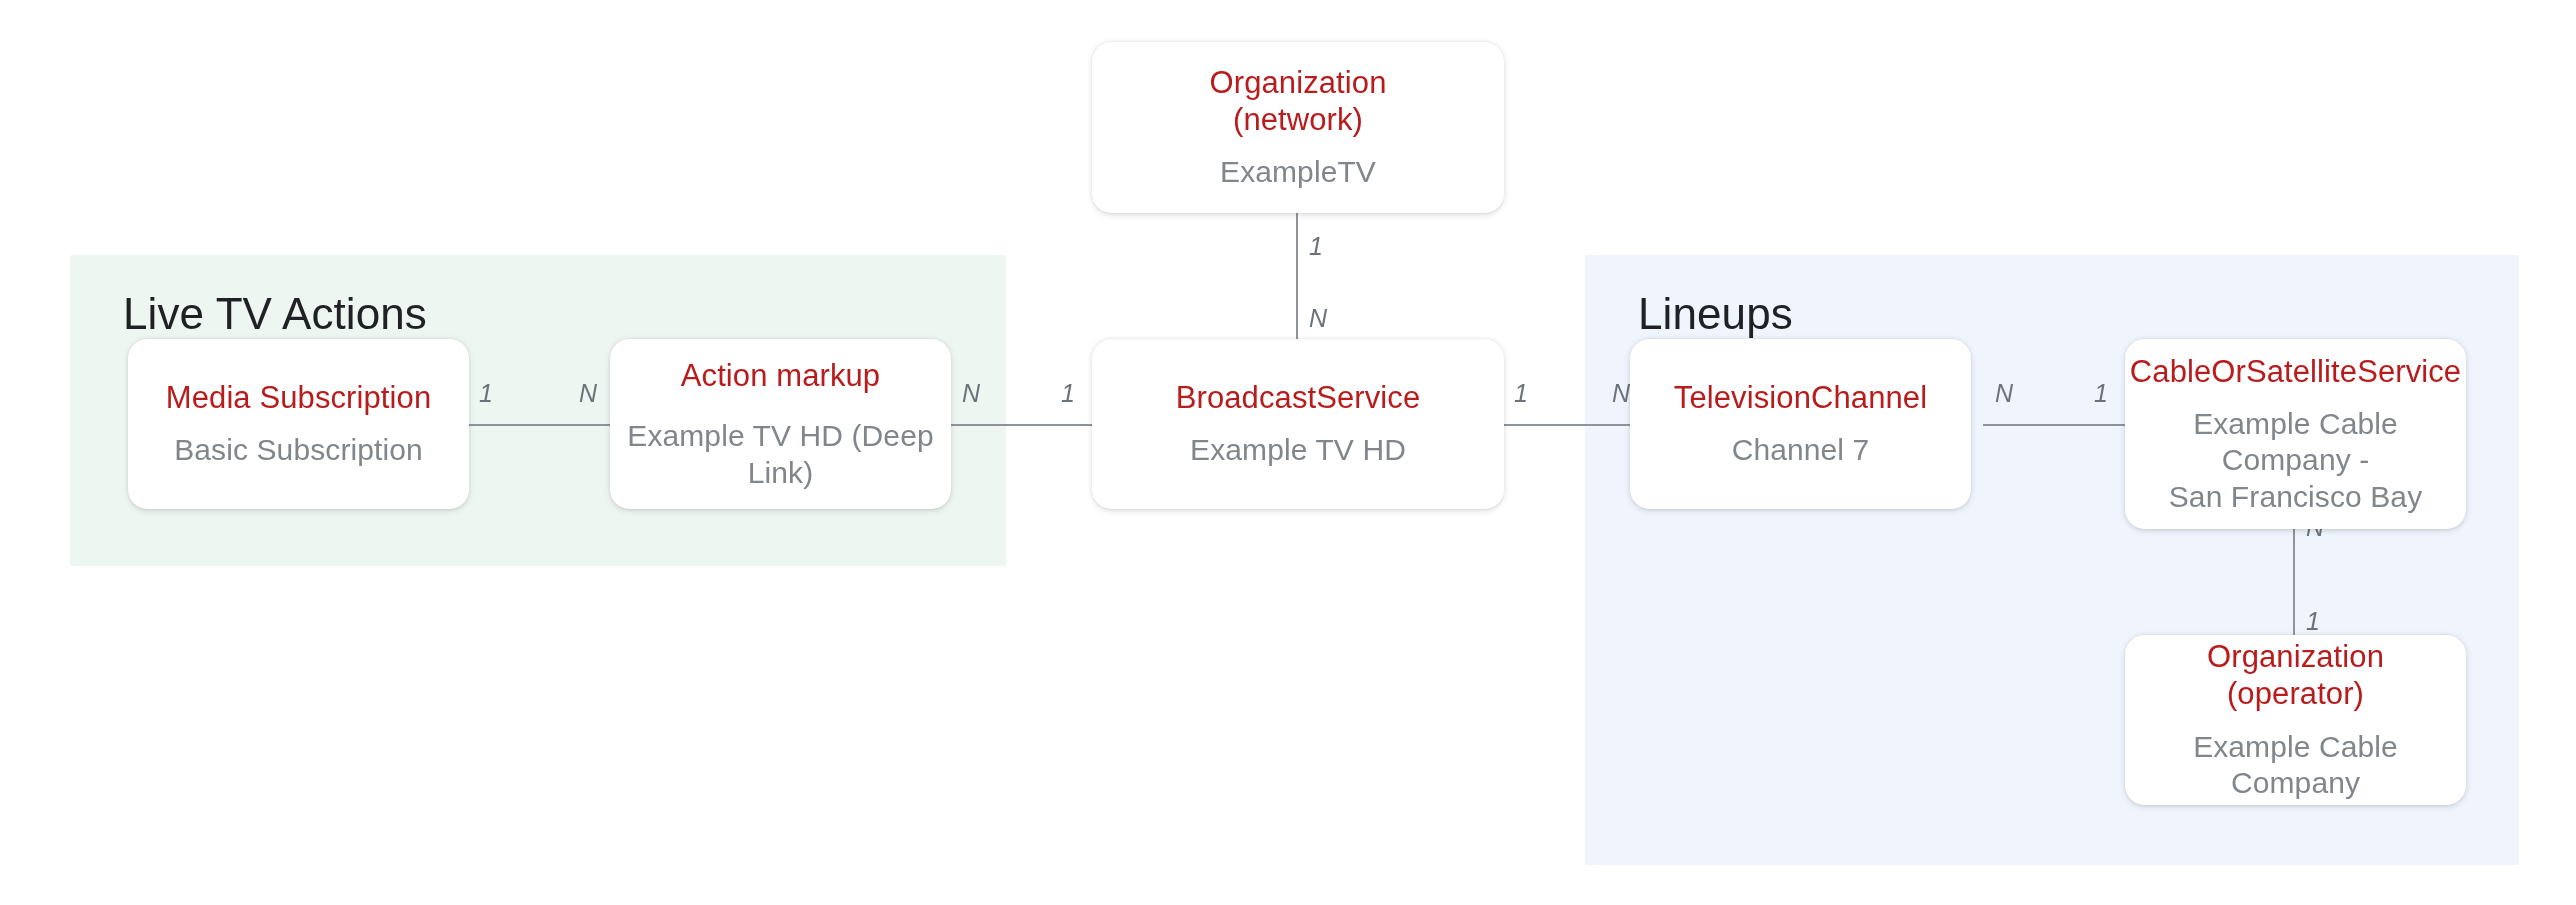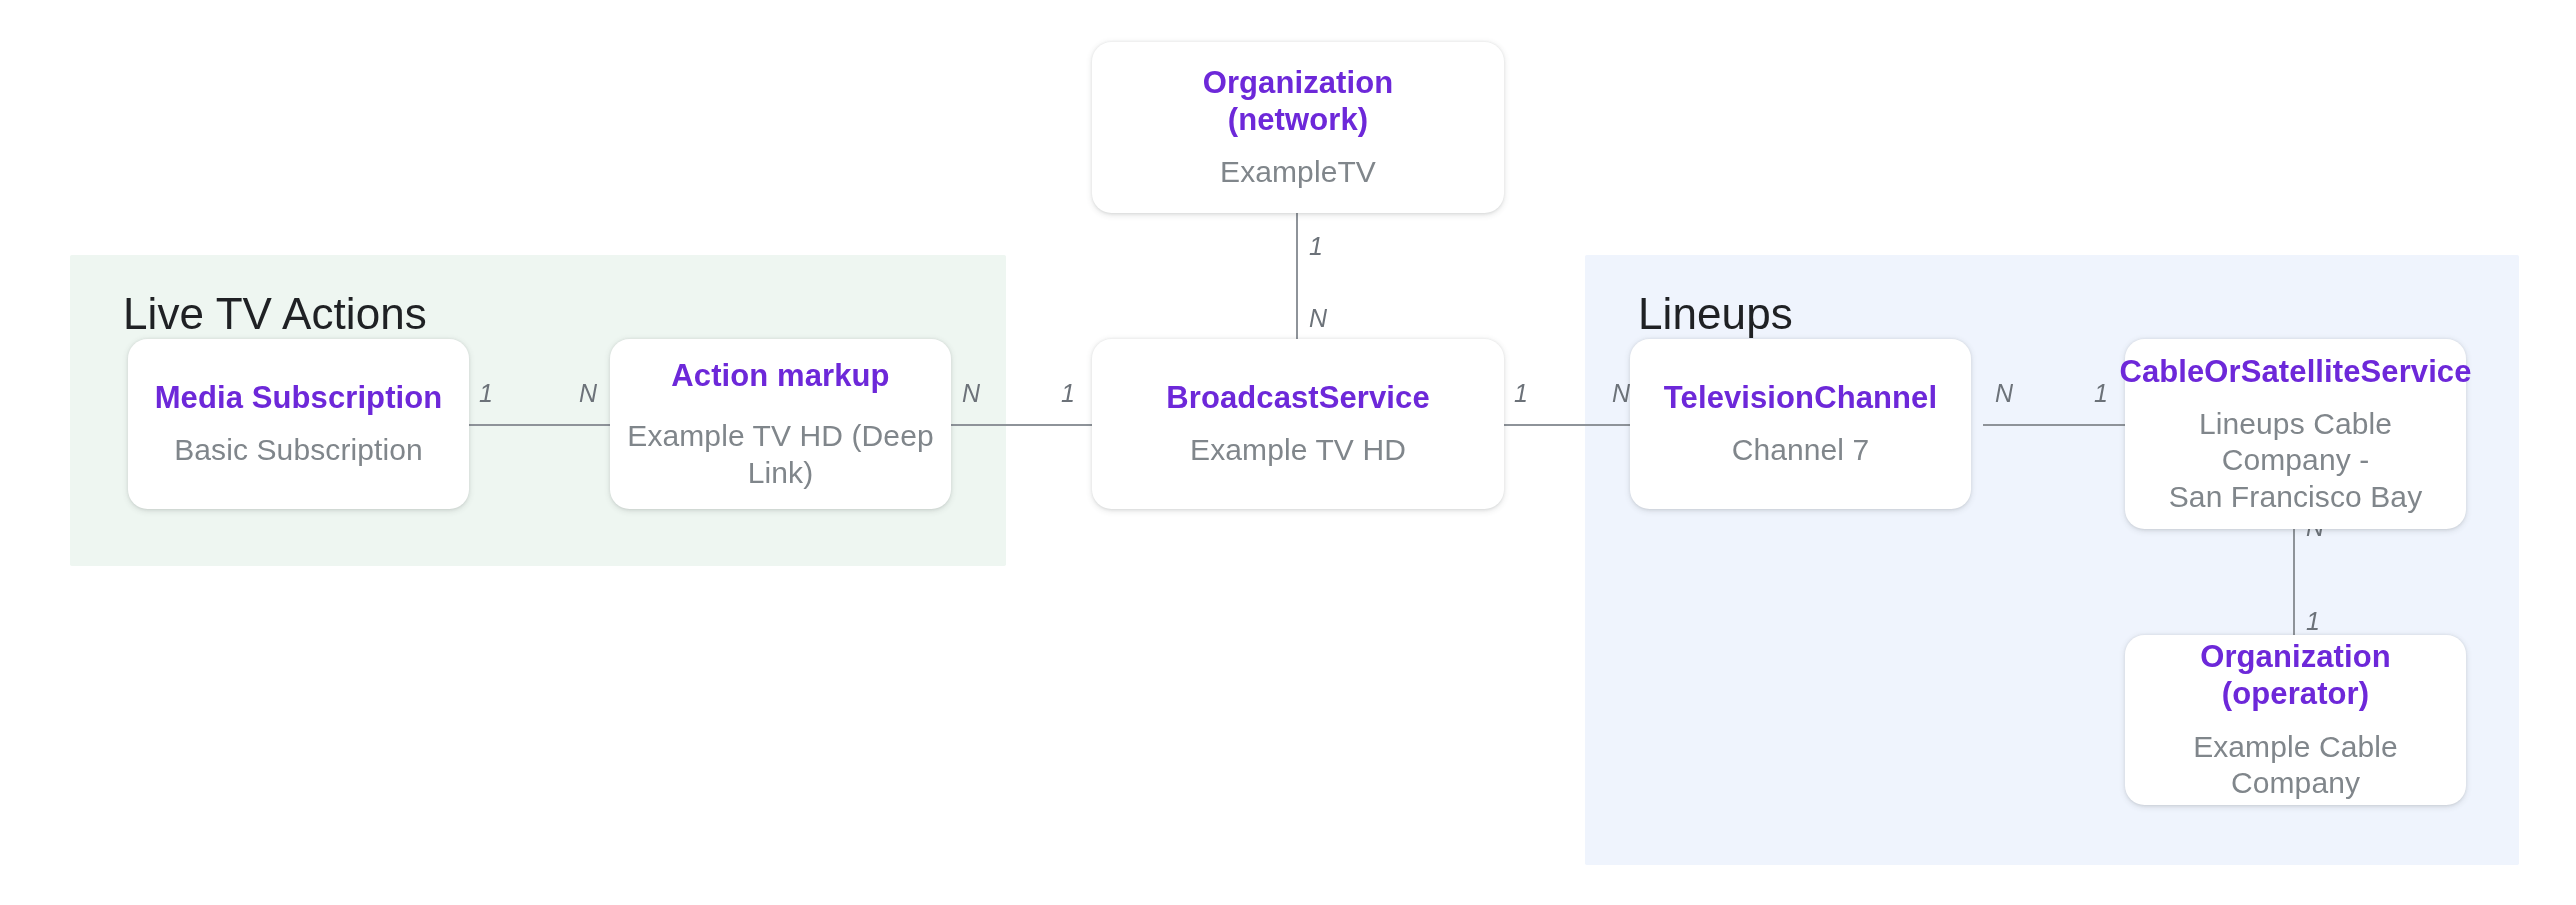--- a/index.html
+++ b/index.html
@@ -34,22 +34,22 @@
     display:flex;
     flex-direction:column;
     align-items:center;
     justify-content:center;
     text-align:center;
     padding:8.8px 16px;
     z-index:3;
   }
   .node-title {
     font-size:31px;
-    font-weight:700;
-    color:#6d28d9;
+    font-weight:400;
+    color:#b91c1c;
     line-height:1.20;
     letter-spacing:0.1px;
     white-space:pre-line;
   }
   .node-sub {
     font-size:30px;
     font-weight:400;
     color:#80868b;
     line-height:1.22;
     letter-spacing:0.1px;
@@ -122,21 +122,21 @@
     <div class="node" style="left: 1092px; top: 339px; width: 412px; height: 170px;">
       <div class="node-title">BroadcastService</div>
       <div class="node-sub">Example TV HD</div>
     </div>
     <div class="node" style="left: 1630px; top: 339px; width: 341px; height: 170px;">
       <div class="node-title">TelevisionChannel</div>
       <div class="node-sub">Channel 7</div>
     </div>
     <div class="node" style="left: 2125px; top: 339px; width: 341px; height: 190px;">
       <div class="node-title">CableOrSatelliteService</div>
-      <div class="node-sub">Lineups Cable Company -
+      <div class="node-sub">Example Cable Company -
 San Francisco Bay</div>
     </div>
     <div class="node" style="left: 2125px; top: 635px; width: 341px; height: 170px;">
       <div class="node-title">Organization (operator)</div>
       <div class="node-sub">Example Cable Company</div>
     </div>
   </div>
 
 
 </body></html>

